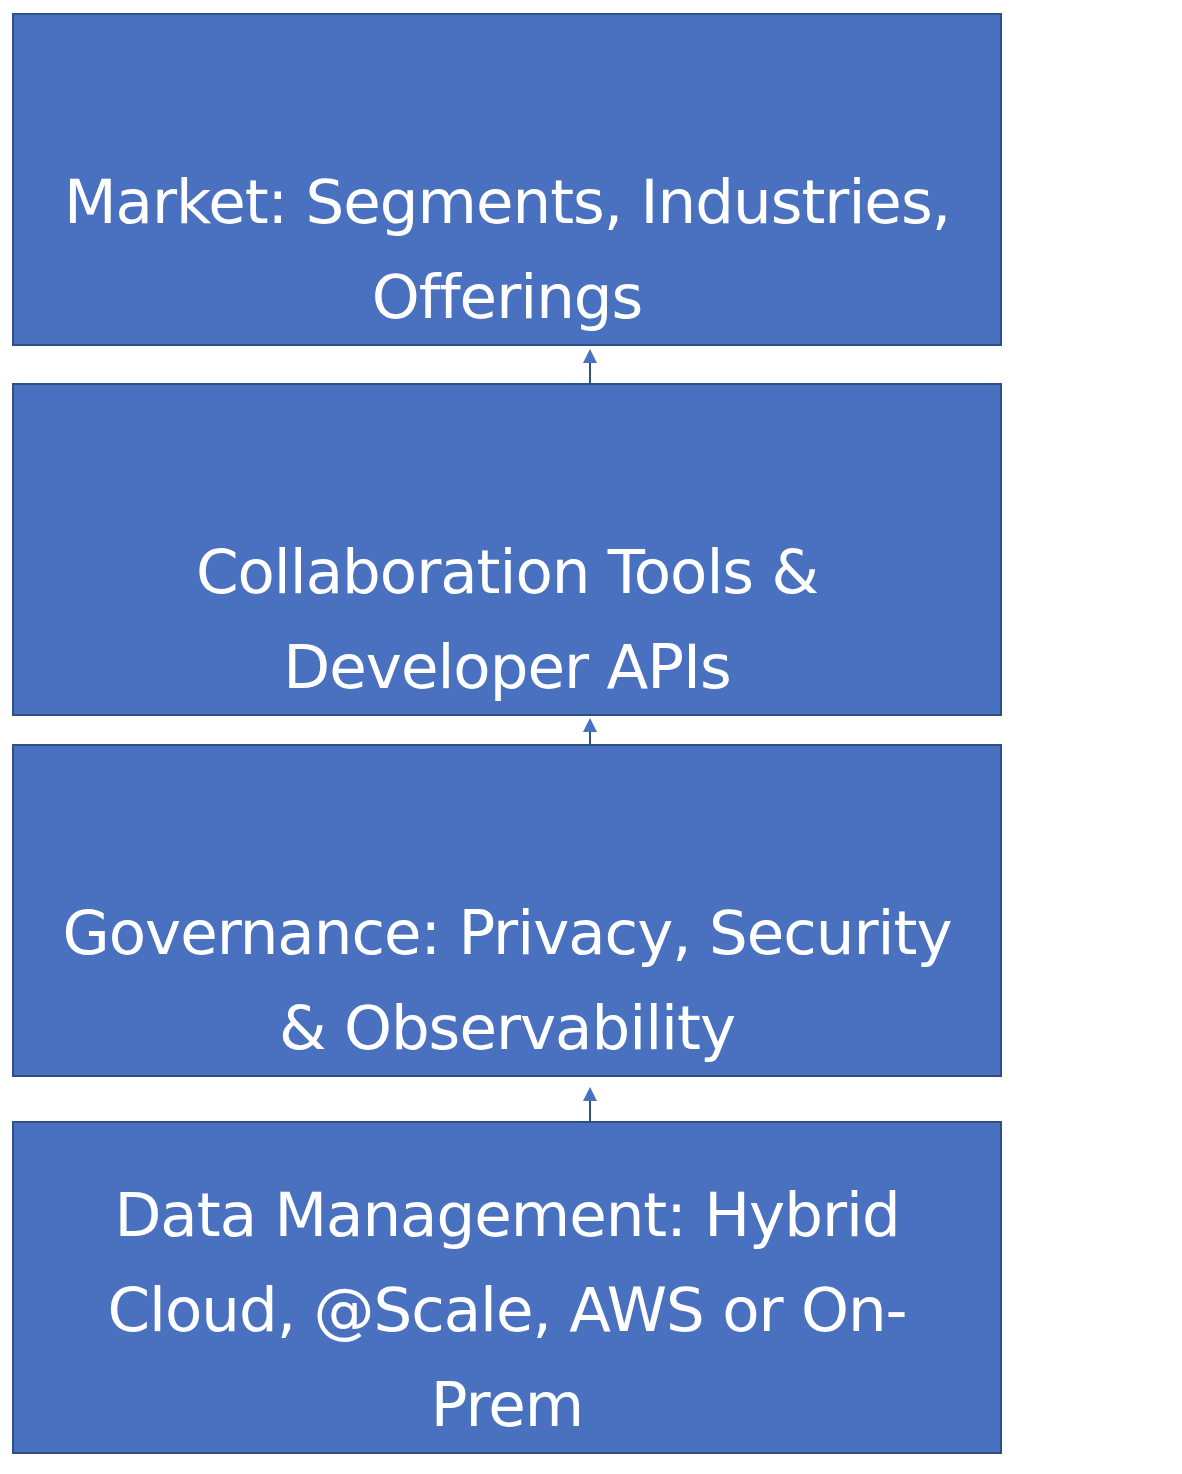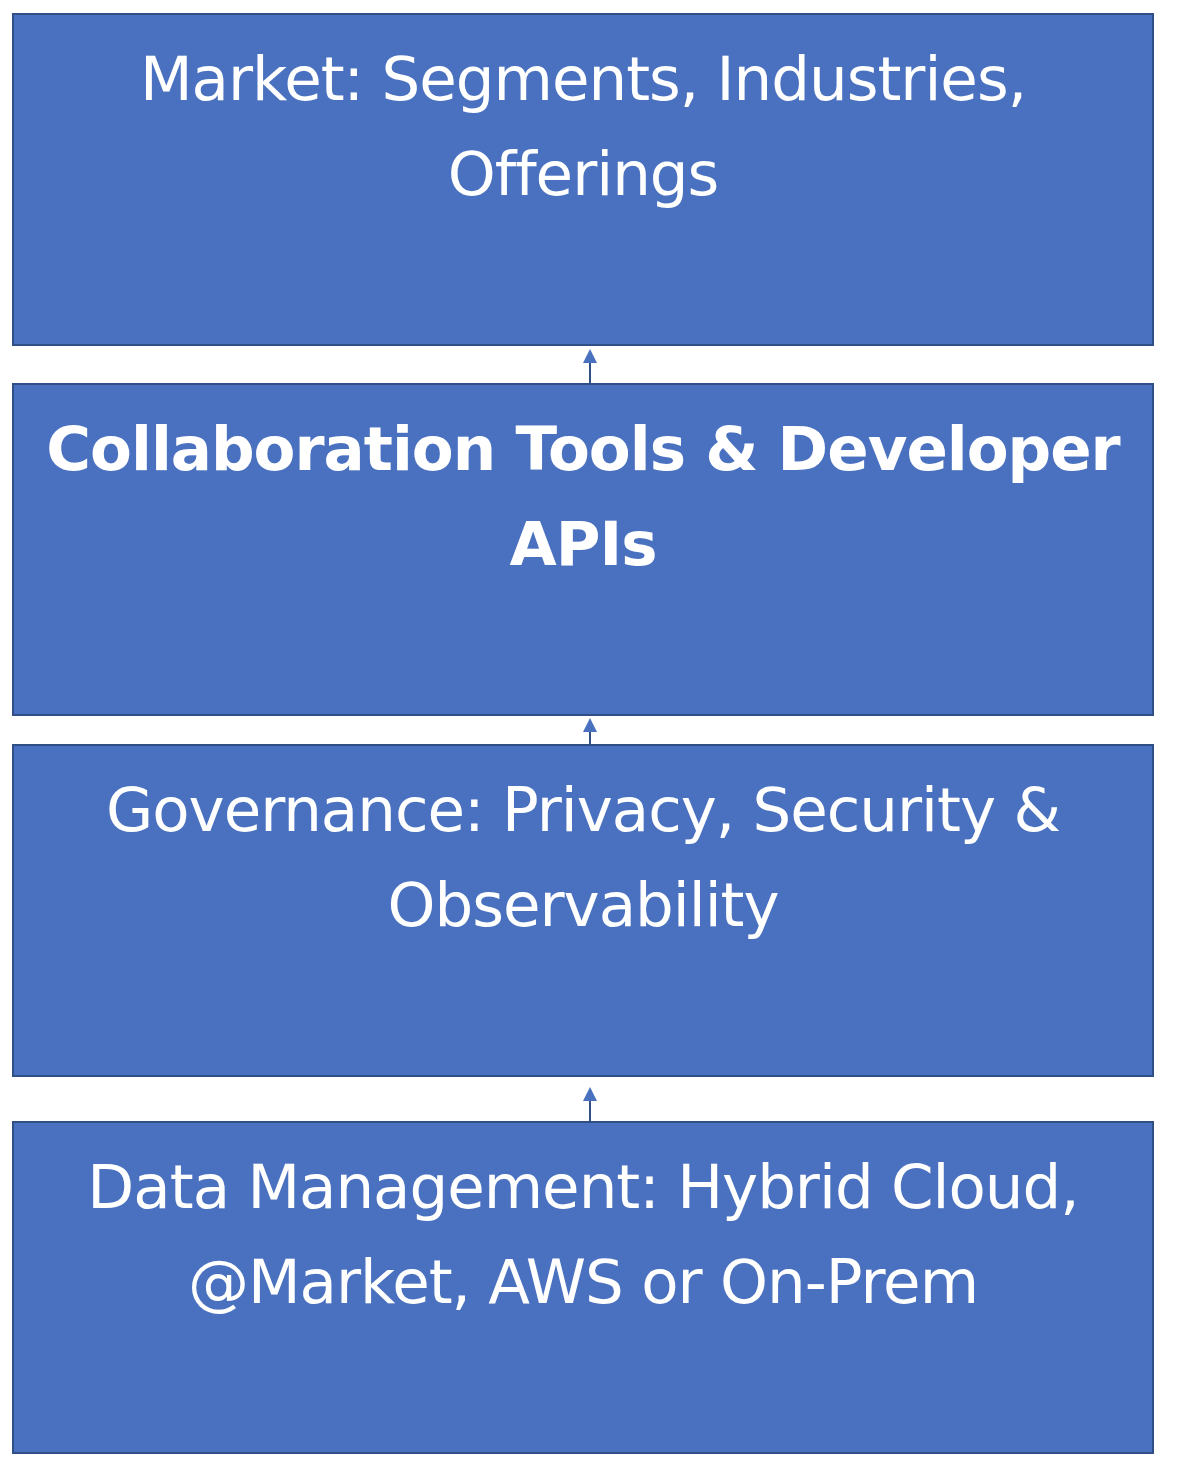--- a/index.html
+++ b/index.html
@@ -1,33 +1,33 @@
 <!DOCTYPE html>
 <html><head>
   <meta charset="utf-8">
   <style>
     html, body { margin: 0; padding: 0; background: #ffffff; }
     body { width: 1182px; height: 1474px; position: relative; overflow: hidden; }
     .layer {
       position: absolute;
       left: 12px;
-      width: 1142px;
+      width: 990px;
       height: 333px;
       background: #4a71bf;
       border: 2px solid #2f4f86;
       box-sizing: border-box;
       display: flex;
-      align-items: flex-start;
+      align-items: flex-end;
       justify-content: center;
       text-align: center;
       color: #ffffff;
       font-family: "DejaVu Sans", sans-serif;
       font-size: 61px;
       line-height: 95px;
-      padding: 16px 30px;
+      padding: 0 30px;
       letter-spacing: -1px;
     }
     .layer span { display: block; }
     .arrow {
       position: absolute;
       left: 580px;
       width: 20px;
       height: 36px;
     }
     .arrow svg { display: block; }
@@ -39,21 +39,21 @@
   <span>Market: Segments, Industries, Offerings</span>
 </div>
 
 <div class="arrow" style="top:347px;">
   <svg width="20" height="36" viewBox="0 0 20 36">
     <line x1="10" y1="14" x2="10" y2="36" stroke="#2f4f86" stroke-width="2"></line>
     <polygon points="10,2 17,16 3,16" fill="#4a71bf"></polygon>
   </svg>
 </div>
 
-<div class="layer" style="top:383px;font-weight:bold;">
+<div class="layer" style="top:383px;">
   <span>Collaboration Tools &amp; Developer APIs</span>
 </div>
 
 <div class="arrow" style="top:716px;">
   <svg width="20" height="36" viewBox="0 0 20 36">
     <line x1="10" y1="14" x2="10" y2="36" stroke="#2f4f86" stroke-width="2"></line>
     <polygon points="10,2 17,16 3,16" fill="#4a71bf"></polygon>
   </svg>
 </div>
 
@@ -62,14 +62,14 @@
 </div>
 
 <div class="arrow" style="top:1085px;">
   <svg width="20" height="36" viewBox="0 0 20 36">
     <line x1="10" y1="14" x2="10" y2="36" stroke="#2f4f86" stroke-width="2"></line>
     <polygon points="10,2 17,16 3,16" fill="#4a71bf"></polygon>
   </svg>
 </div>
 
 <div class="layer" style="top:1121px;">
-  <span>Data Management: Hybrid Cloud, @Market, AWS or On-Prem</span>
+  <span>Data Management: Hybrid Cloud, @Scale, AWS or On-Prem</span>
 </div>
 
 </body></html>

